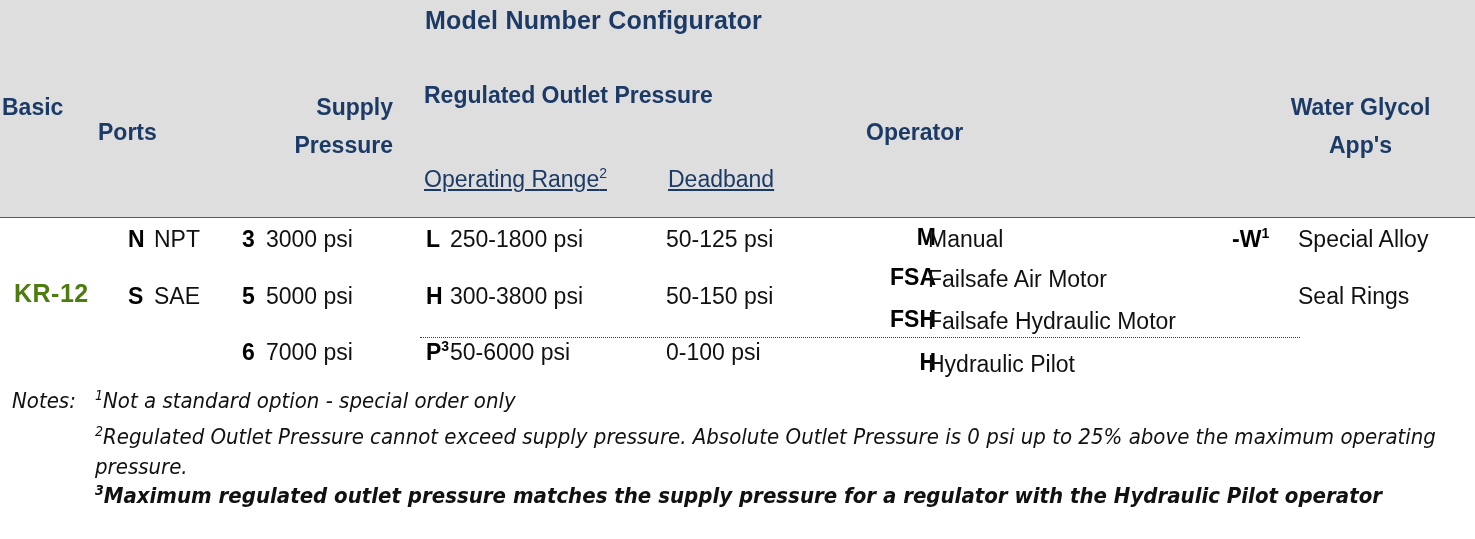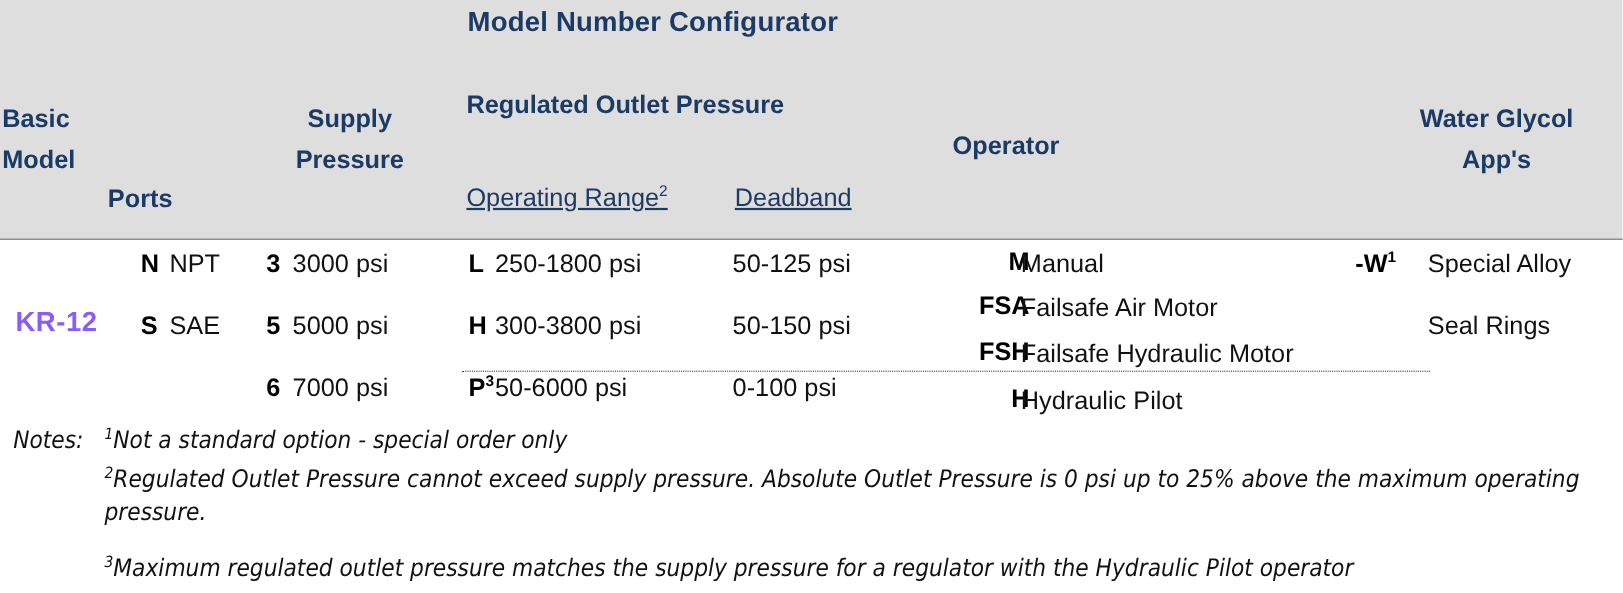--- a/index.html
+++ b/index.html
@@ -62,22 +62,22 @@
   }
   .sub-head sup {
     font-size: 14px;
     font-weight: normal;
     vertical-align: super;
     line-height: 0;
   }
 
   
   .h-basic-model { left: 2px;    top: 88px;  width: 100px; text-align: left; }
-  .h-ports       { left: 98px;   top: 113px; margin-top: 48px; }
-  .h-supply      { left: 243px;  top: 88px;  width: 150px; text-align: center; }
+  .h-ports       { left: 98px;   top: 113px; }
+  .h-supply      { left: 243px;  top: 88px;  width: 150px; text-align: right; }
   .h-rop         { left: 424px;  top: 76px; }
   .h-operator    { left: 866px;  top: 113px; }
   .h-wg          { left: 1248px; top: 88px;  width: 225px; text-align: center; }
 
   .sh-range { left: 424px; top: 166px; }
   .sh-dead  { left: 668px; top: 166px; }
 
   
   .data-area {
     position: absolute;
@@ -106,21 +106,21 @@
     font-weight: bold;
   }
   .cell .desc {
     font-weight: normal;
   }
 
   .model-code {
     position: absolute;
     font-size: 25px;
     font-weight: bold;
-    color: #8b5cf6;
+    color: #4d7c0f;
     letter-spacing: 0.5px;
   }
 
   
   .dotted-rule {
     position: absolute;
     left: 420px;
     top: 119px;
     width: 880px;
     border-top: 1.5px dotted #3a3a4a;
@@ -185,34 +185,33 @@
     line-height: 30px;
     width: 1370px;
   }
   .note-line sup {
     font-size: 14px;
     vertical-align: super;
     line-height: 0;
   }
   .n1 { top: 4px;  }
   .n2 { top: 40px; }
-  .n3 { top: 121px;}
+  .n3 { top: 99px; font-weight: bold;}
 </style>
 </head>
 <body>
 
 <div class="sheet">
 
   <div class="header-band">
 
     <div class="title">Model Number Configurator</div>
 
     <div class="col-head h-basic-model">
       <div>Basic</div>
-      <div>Model</div>
     </div>
 
     <div class="col-head h-ports">Ports</div>
 
     <div class="col-head h-supply">
       <div>Supply</div>
       <div>Pressure</div>
     </div>
 
     <div class="col-head h-rop">Regulated Outlet Pressure</div>

